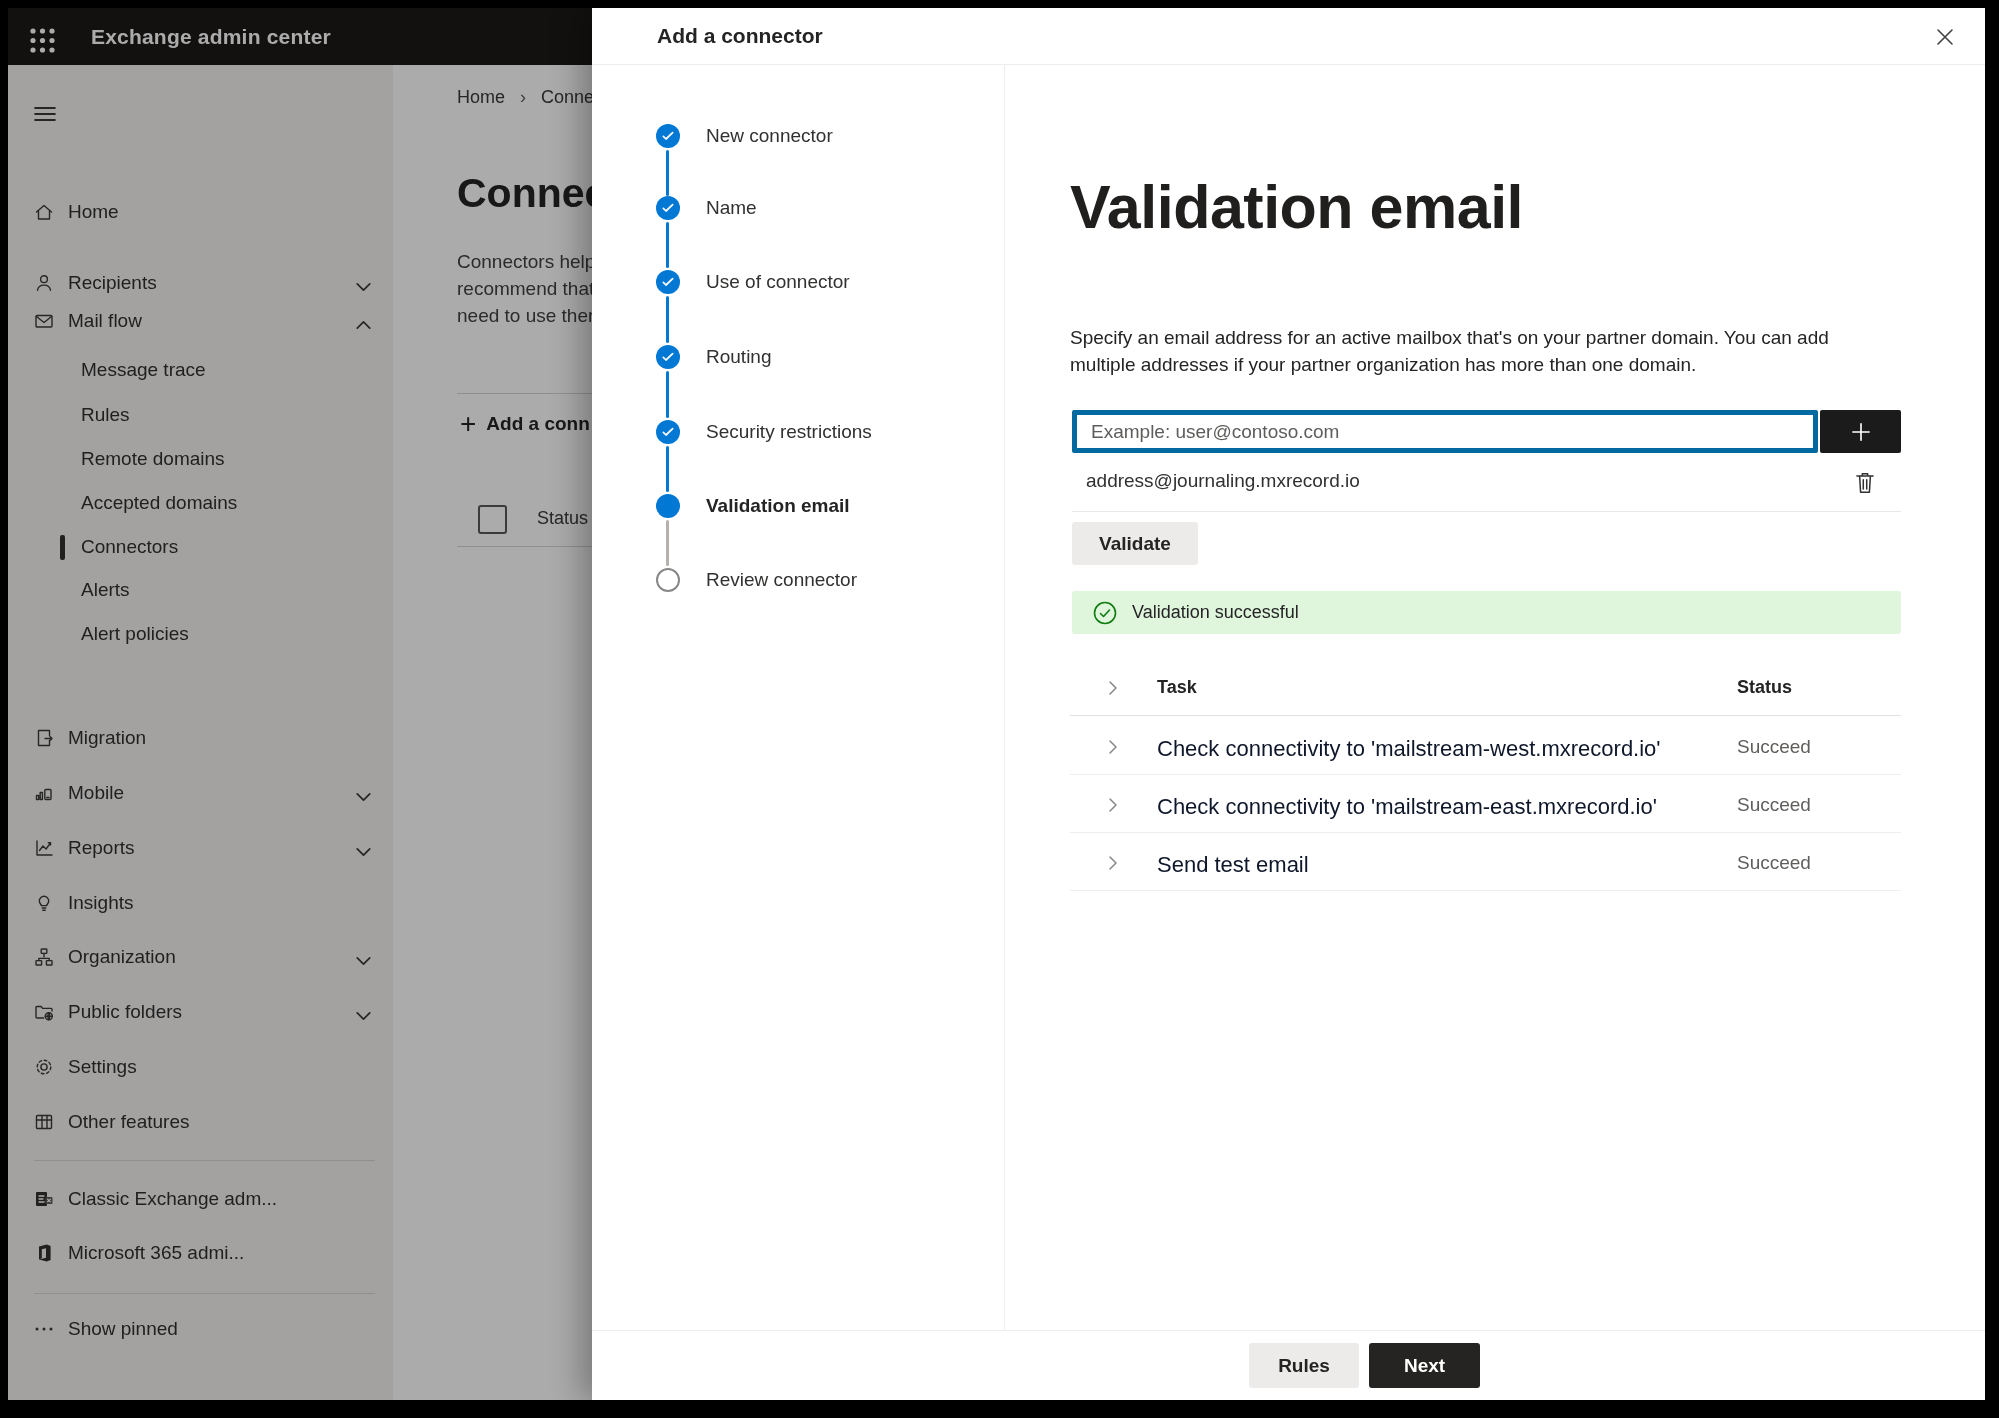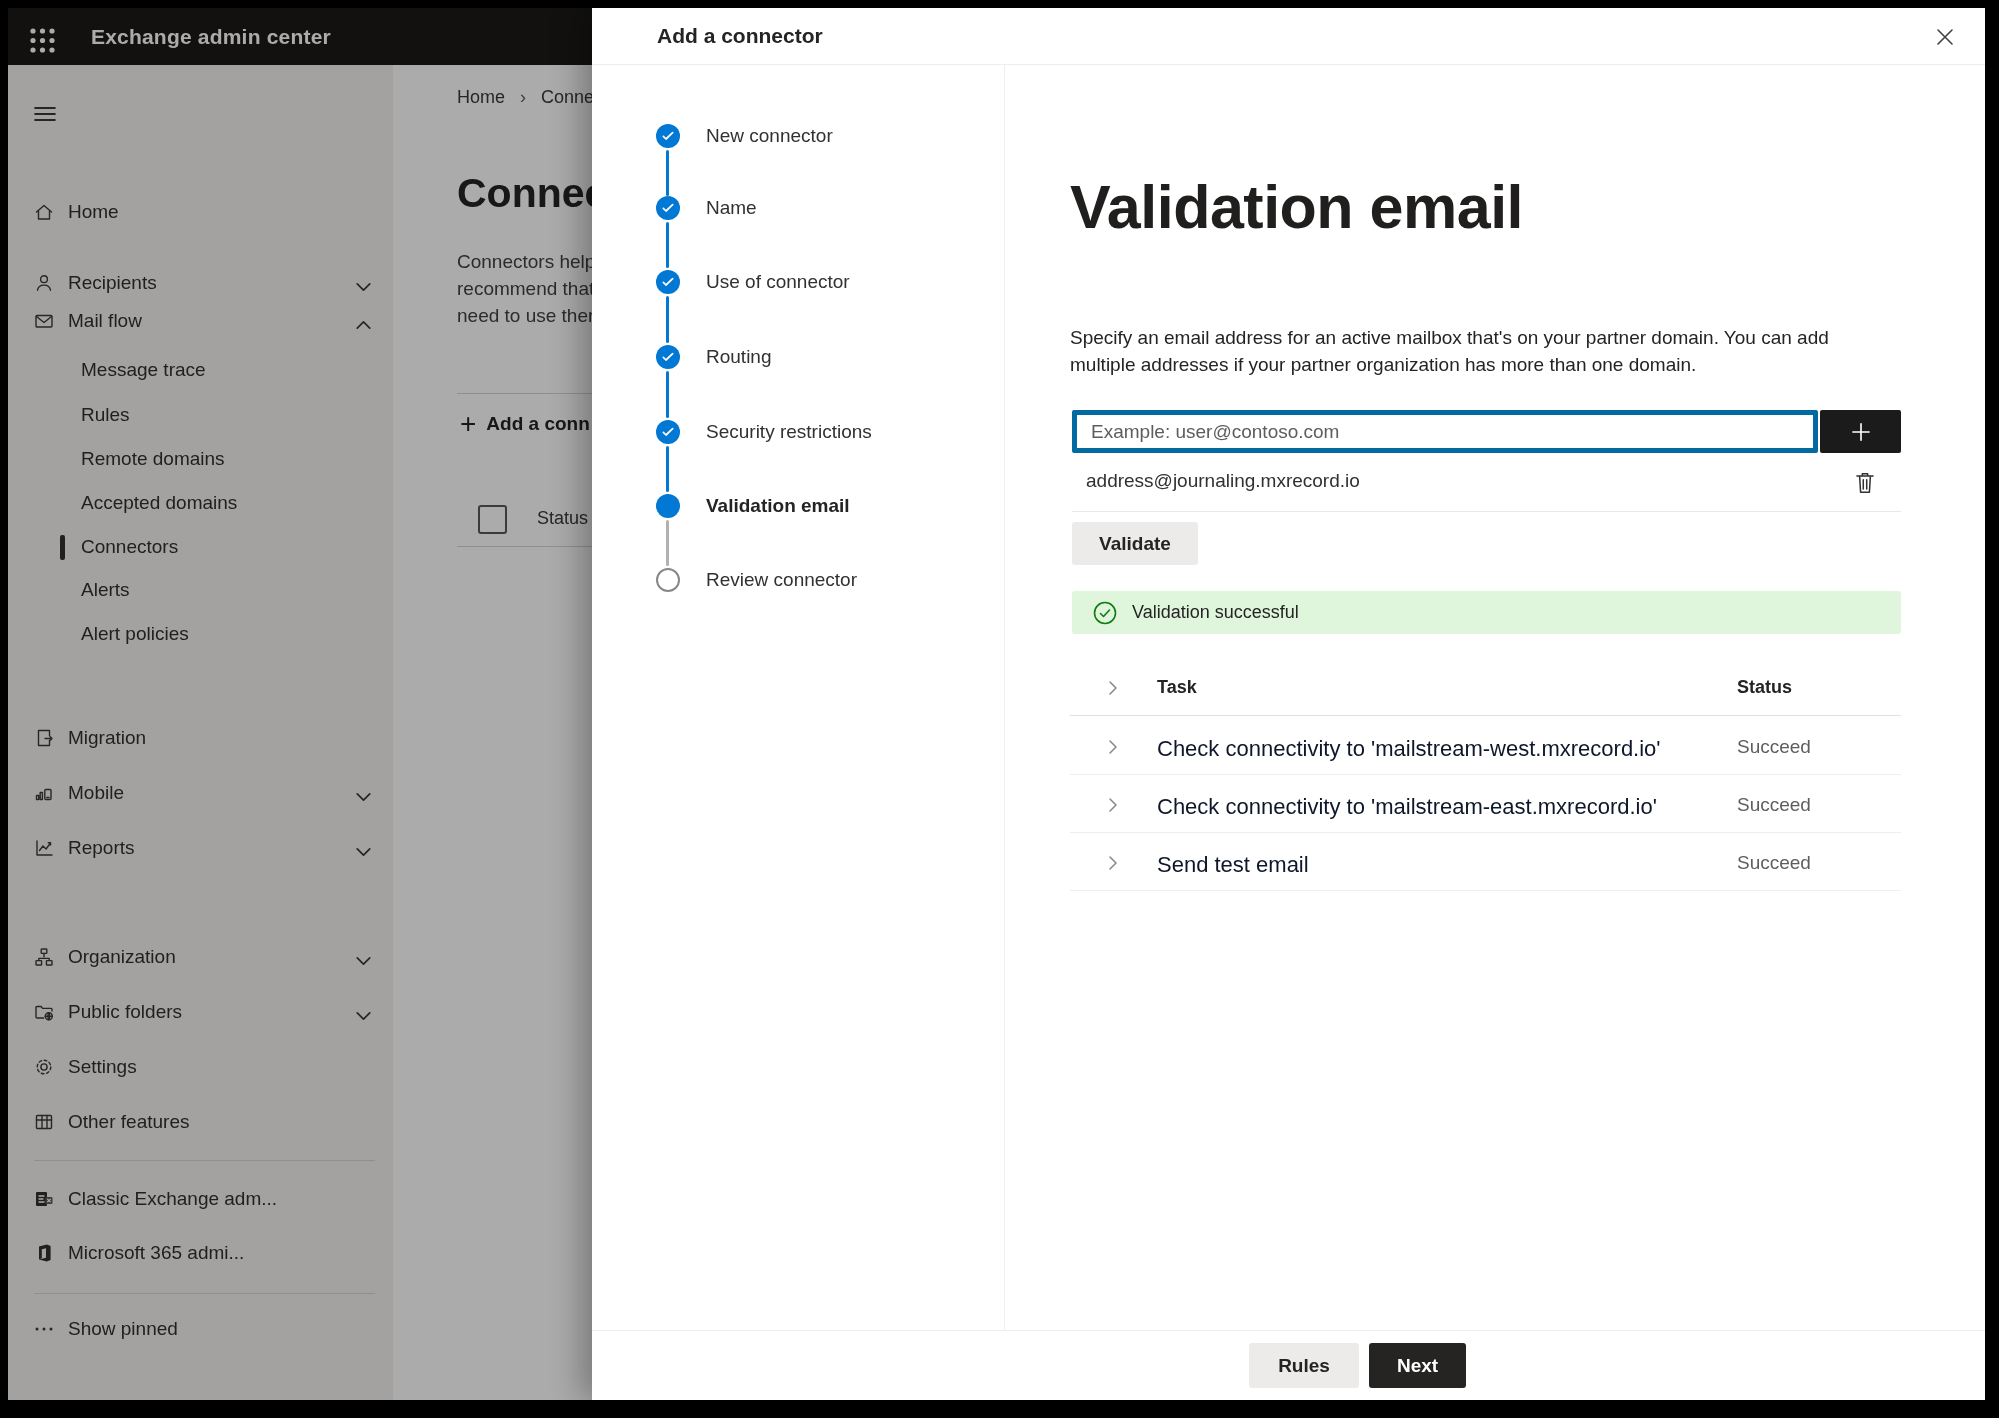--- a/index.html
+++ b/index.html
@@ -72,21 +72,21 @@
   .row-chevron{position:absolute;left:512px;width:18px;height:18px;}
   .cell-task{position:absolute;left:565px;font-size:22px;color:#0f172a;white-space:nowrap;}
   .cell-status{position:absolute;left:1145px;font-size:19px;color:#605e5c;}
   .th{font-weight:600;color:#242424;font-size:18px;}
   .t-div{position:absolute;left:478px;width:831px;height:1px;}
   
   #dlg-foot-div{left:0;top:1322px;width:1393px;height:1px;background:#ededeb;}
   .foot-btn{position:absolute;top:1335px;height:45px;border:none;border-radius:3px;cursor:pointer;
             font-family:"Liberation Sans",sans-serif;font-size:19px;font-weight:600;}
   #back-btn{left:657px;width:110px;background:#edebe9;color:#242424;}
-  #next-btn{left:777px;width:97px;background:#252423;color:#fff;}
+  #next-btn{left:777px;width:111px;background:#252423;color:#fff;}
 </style>
 </head>
 <body>
 
 <div id="canvas">
 
   <div id="app" class="abs">
 
     <div id="topbar" class="abs">
       <svg id="waffle" viewBox="0 0 27 27">
@@ -210,20 +210,29 @@
               <path d="M15.3 5.8h2.2V8"></path>
             </svg>
           </span>
         <span class="nav-label">Reports</span>
         <span class="nav-chevron">
           <svg viewBox="0 0 12 8" width="15" height="10" class="ic">
               <path d="M1 1.5l5 5 5-5"></path>
             </svg></span>
       </div>
 
+      <div class="nav-item" style="top:816px">
+        <span class="nav-icon">
+          <svg viewBox="0 0 22 22" width="22" height="22" class="ic">
+              <path d="M6.3 9a4.7 4.7 0 1 1 9.4 0c0 2.2-1.6 3.2-2.2 4.6h-5c-.6-1.4-2.2-2.4-2.2-4.6z"></path>
+              <path d="M9.2 16h3.6M9.8 18.3h2.4"></path>
+            </svg>
+          </span>
+        <span class="nav-label">Insights</span>
+      </div>
 
       <div class="nav-item" style="top:925px">
         <span class="nav-icon">
           <svg viewBox="0 0 22 22" width="22" height="22" class="ic">
               <path d="M19 10V8.4c0-.6-.4-1-1-1H9.6L8.1 5.5H4c-.6 0-1 .4-1 1V16c0 .6.4 1 1 1h6.7"></path>
               <circle cx="15.8" cy="15.2" r="3.5"></circle>
               <path d="M12.3 15.2h7M15.8 11.7c1.15 1 1.15 6 0 7-1.15-1-1.15-6 0-7z"></path>
             </svg>
           </span>
         <span class="nav-label">Public folders</span>

